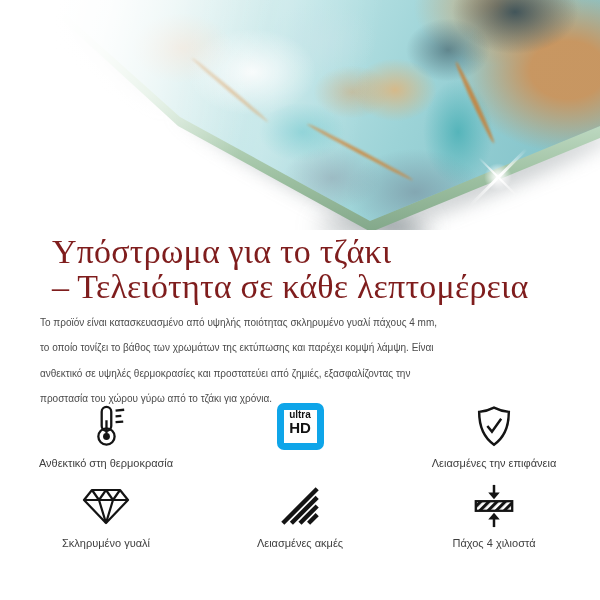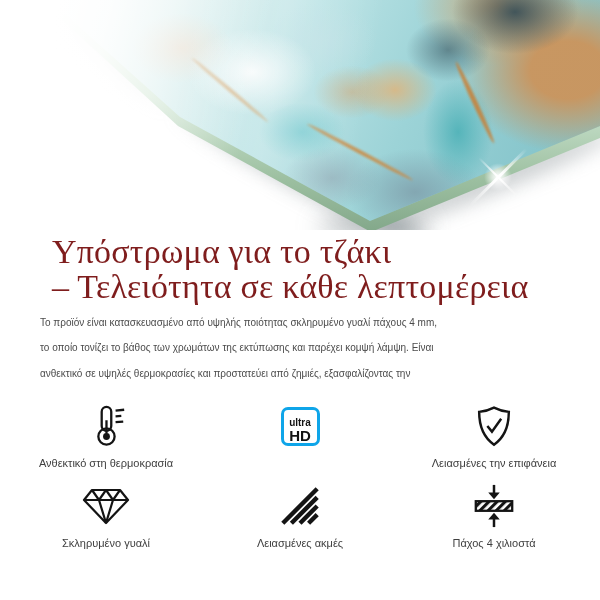--- a/index.html
+++ b/index.html
@@ -72,22 +72,22 @@
   .product-description div{white-space:nowrap;}
   
   .features{
     position:absolute;left:9px;top:404px;width:582px;
     display:grid;grid-template-columns:repeat(3,1fr);row-gap:15px;
   }
   .feature{display:flex;flex-direction:column;align-items:center;}
   .icon-box{height:44px;display:flex;align-items:center;justify-content:center;}
   .feature-label{margin-top:9px;font-size:11px;color:#404040;white-space:nowrap;}
   .uhd-box{
-    width:33px;height:33px;border:3px solid #0ea5e9;border-radius:7px;
-    display:flex;flex-direction:column;align-items:center;justify-content:flex-end;
+    width:33px;height:33px;border:7px solid #0ea5e9;border-radius:7px;
+    display:flex;flex-direction:column;align-items:center;justify-content:flex-start;
     color:#121212;font-weight:bold;
   }
   .uhd-top{font-size:10px;line-height:10px;letter-spacing:0;}
   .uhd-bottom{font-size:15px;line-height:15px;}
   svg{display:block;}
 </style>
 </head>
 <body>
 
 <div class="hero">
@@ -112,20 +112,21 @@
 
 <h1 class="page-title">
   <span>Υπόστρωμα για το τζάκι</span>
   <span>– Τελειότητα σε κάθε λεπτομέρεια</span>
 </h1>
 
 <div class="product-description">
   <div>Το προϊόν είναι κατασκευασμένο από υψηλής ποιότητας σκληρυμένο γυαλί πάχους 4 mm,</div>
   <div>το οποίο τονίζει το βάθος των χρωμάτων της εκτύπωσης και παρέχει κομψή λάμψη. Είναι</div>
   <div>ανθεκτικό σε υψηλές θερμοκρασίες και προστατεύει από ζημιές, εξασφαλίζοντας την</div>
+  <div>προστασία του χώρου γύρω από το τζάκι για χρόνια.</div>
 </div>
 
 <div class="features">
 
   <div class="feature">
     <div class="icon-box">
       <svg width="46" height="44" viewBox="0 0 48 46" fill="none" stroke="#141414" stroke-width="2.4">
         <rect x="19.5" y="3" width="10" height="25" rx="5"></rect>
         <circle cx="24.5" cy="34" r="8.5"></circle>
         <circle cx="24.5" cy="34" r="3.6" fill="#141414" stroke="none"></circle>

